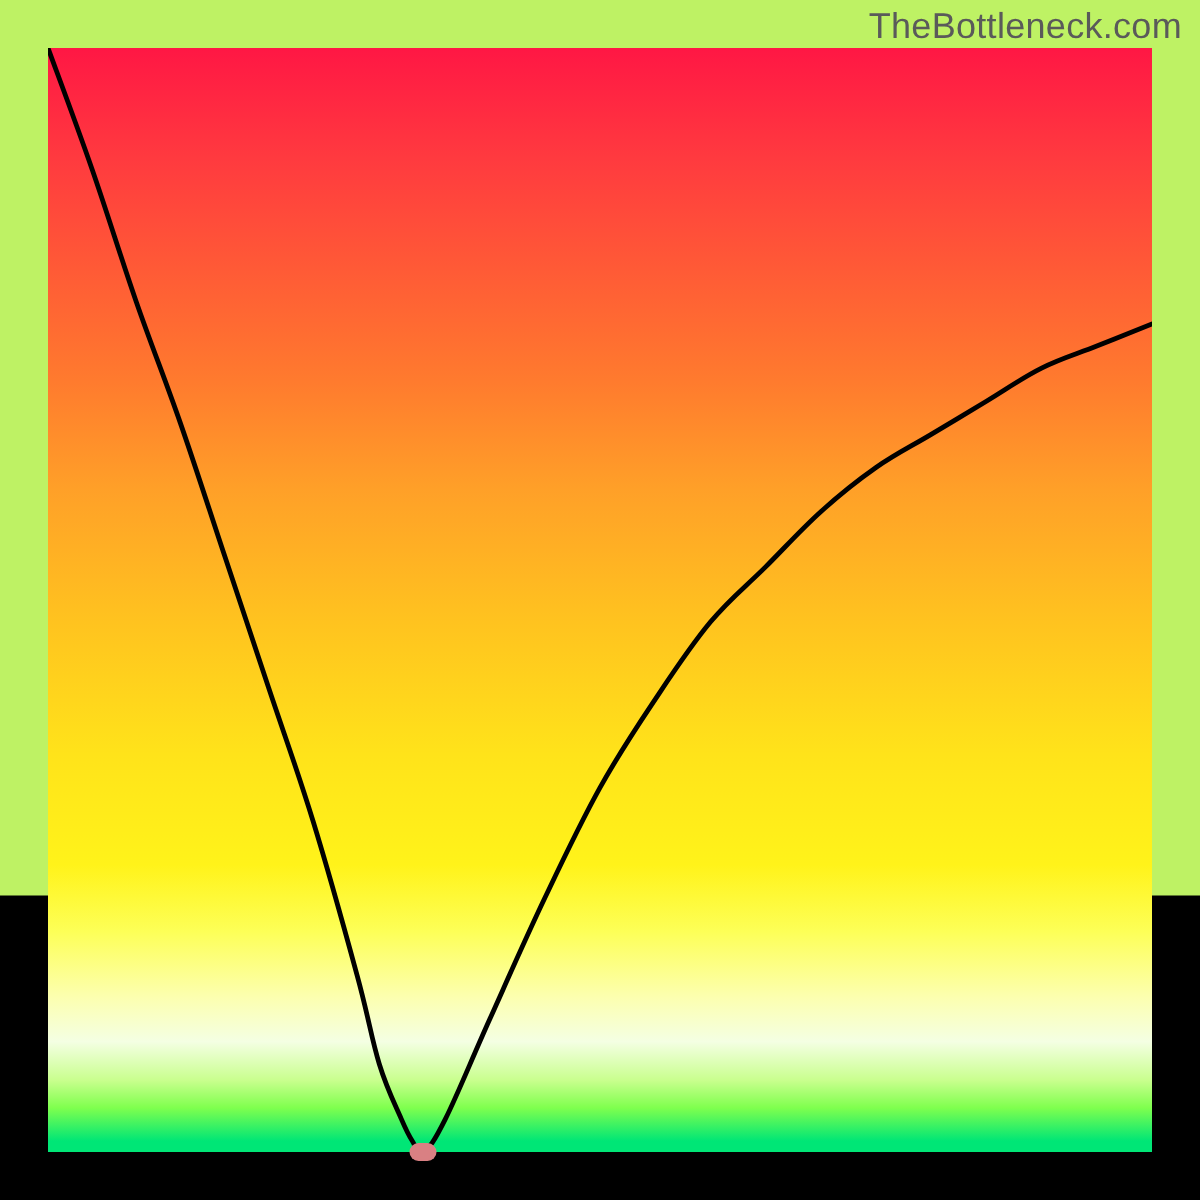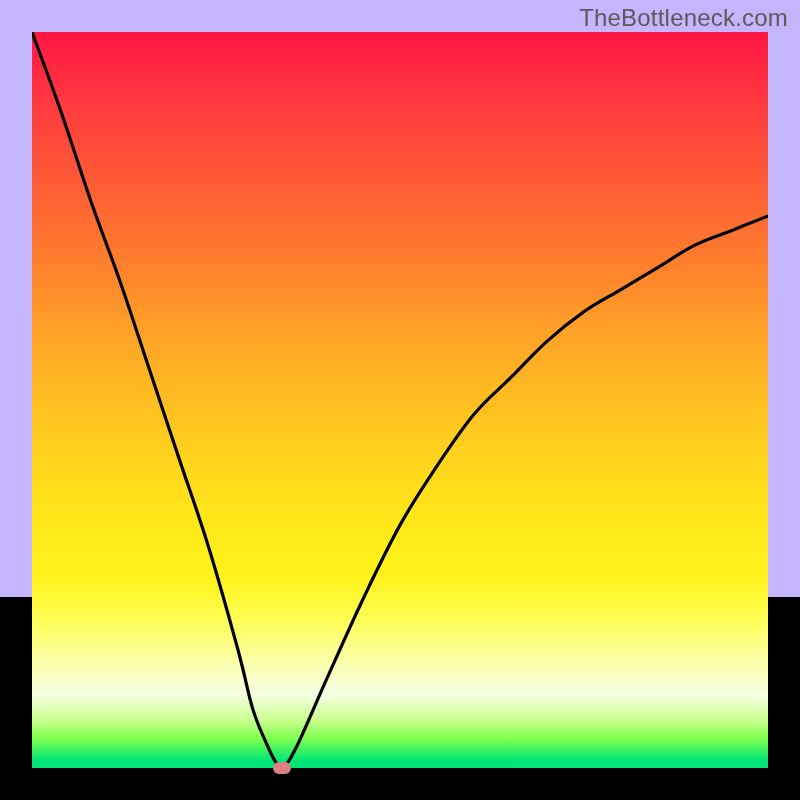--- a/index.html
+++ b/index.html
@@ -10,21 +10,21 @@
     background: #000;
     overflow: hidden;
     font-family: Arial, Helvetica, sans-serif;
   }
   .frame {
     position: absolute;
     left: 0;
     top: 0;
     width: 800px;
     height: 597px;
-    background: #c4b5fd;
+    background: #bef264;
   }
   .watermark {
     position: absolute;
     top: 4px;
     right: 12px;
     color: #5a5a5a;
     font-size: 24px;
     font-weight: 400;
     letter-spacing: 0.2px;
     user-select: none;

